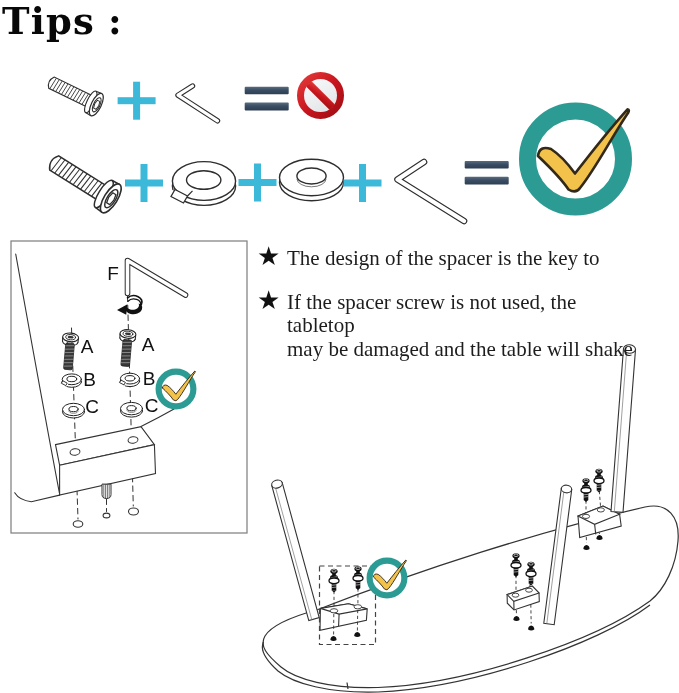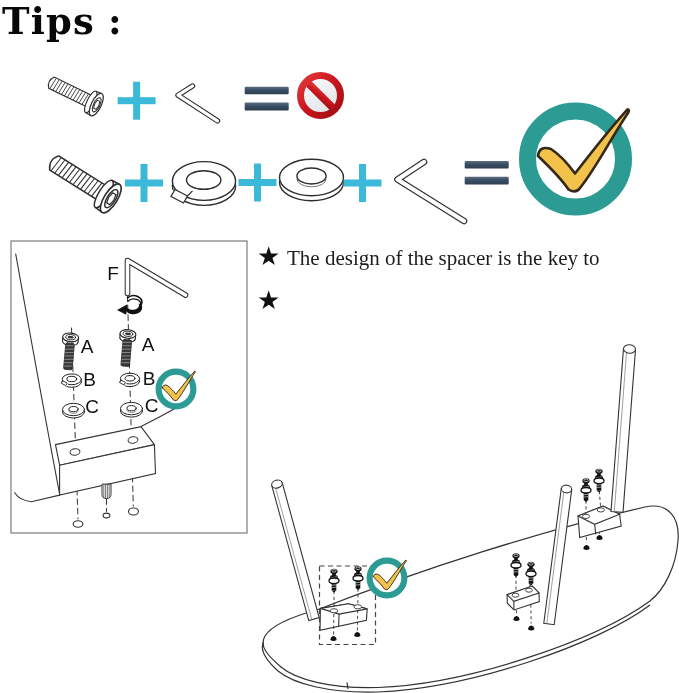--- a/index.html
+++ b/index.html
@@ -344,19 +344,19 @@
 <div class="notes">
   <div class="note">
     <span class="note-star">★</span>
     <div class="note-text">
       <span>The design of the spacer is the key to</span><br>
     </div>
   </div>
   <div class="note">
     <span class="note-star">★</span>
     <div class="note-text">
-      <br>
-      <br>
+      <span>If the spacer screw is not used, the tabletop</span><br>
+      <span>may be damaged and the table will shake</span><br>
     </div>
   </div>
 </div>
 
 </div>
 
 </body></html>

